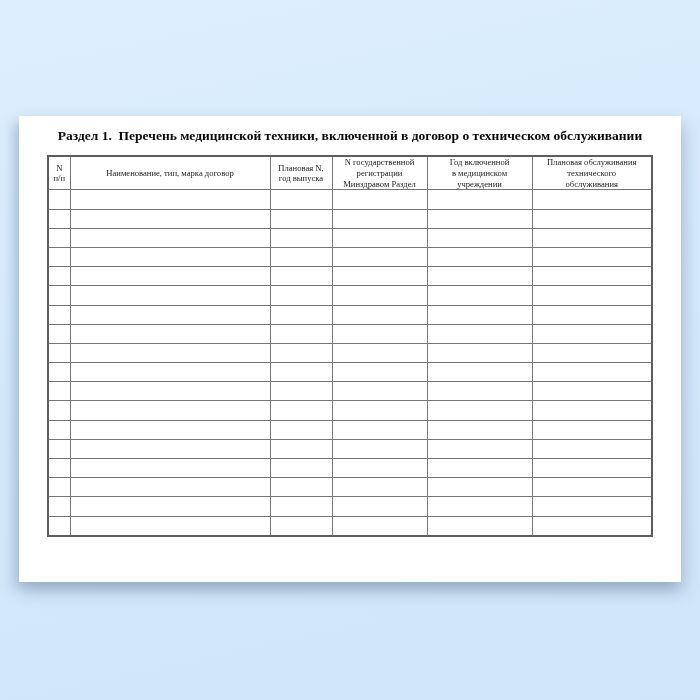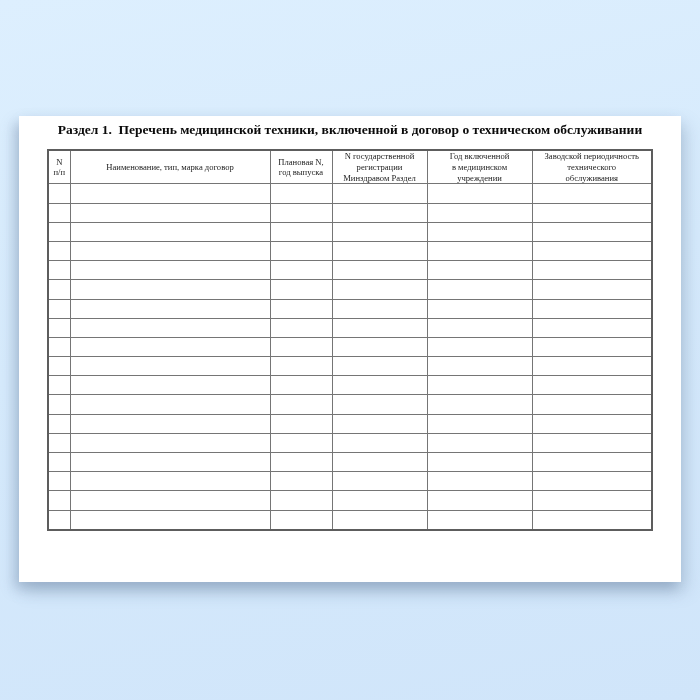--- a/index.html
+++ b/index.html
@@ -29,21 +29,21 @@
     left: 19px;
     top: 116px;
     width: 662px;
     height: 466px;
     background: var(--paper);
     box-shadow:
       -5px 7px 12px rgba(104, 130, 160, 0.38),
        5px 9px 16px rgba(104, 130, 160, 0.30);
   }
   .doc-title {
-    margin-top: 6px;
+    margin-top: 12px;
     text-align: center;
     font-family: "Liberation Serif", serif;
     font-weight: bold;
     font-size: 13.5px;
     line-height: 1.2;
     color: #0a0a0a;
     white-space: pre-line;
   }
   table.equipment {
     border-collapse: collapse;
@@ -95,21 +95,21 @@
 п/п</th>
             <th>Наименование, тип, марка договор</th>
             <th>Плановая N,
 год выпуска</th>
             <th>N государственной
 регистрации
 Минздравом Раздел</th>
             <th>Год включенной
 в медицинском
 учреждении</th>
-            <th>Заводской периодичность
+            <th>Плановая обслуживания
 технического
 обслуживания</th>
           </tr>
       </thead>
       <tbody id="table-body">
           <tr>
             <td></td>
             <td></td>
             <td></td>
             <td></td>

